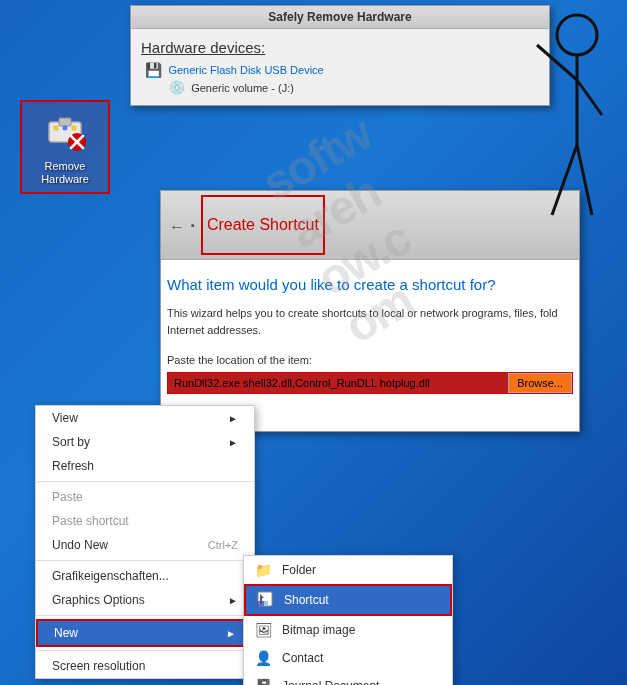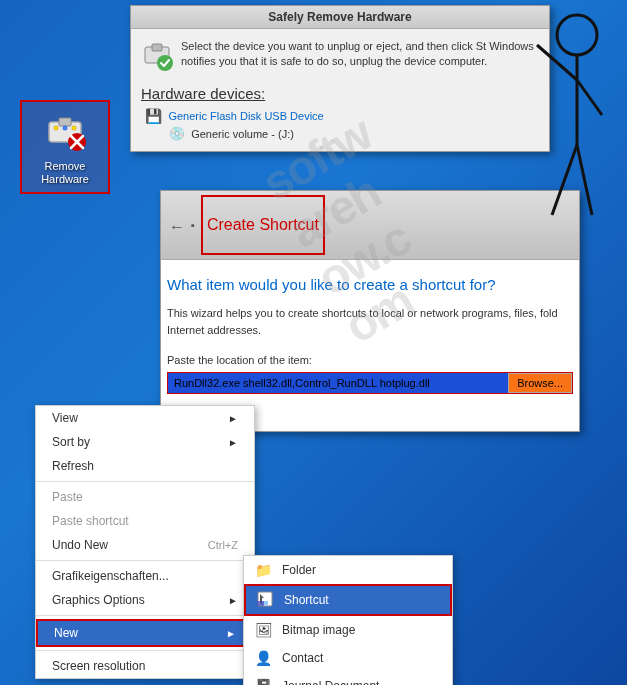--- a/index.html
+++ b/index.html
@@ -168,21 +168,21 @@
       display: flex;
       align-items: center;
       border: 1px solid #cc0000;
     }
     .wizard-input {
       flex: 1;
       border: none;
       padding: 4px 6px;
       font-size: 11px;
       outline: none;
-      background: #1d4ed8;
+      background: #b91c1c;
     }
 
     
     .context-menu {
       position: absolute;
       top: 405px;
       left: 35px;
       background: white;
       border: 1px solid #ccc;
       box-shadow: 2px 2px 8px rgba(0,0,0,0.3);
@@ -299,31 +299,20 @@
       </svg>
     </div>
     <div class="icon-label">Remove Hardware</div>
   </div>
 
   <div class="safely-remove-dialog">
     <div class="dialog-titlebar">
       <span>Safely Remove Hardware</span>
     </div>
     <div class="dialog-content">
-      <div class="dialog-header-row">
-        <div class="dialog-icon">
-          <svg width="32" height="32" viewBox="0 0 32 32">
-            <rect x="4" y="8" width="24" height="16" rx="2" fill="#e0e0e0" stroke="#888" stroke-width="1"></rect>
-            <rect x="11" y="5" width="10" height="7" rx="1" fill="#bbb" stroke="#777" stroke-width="0.8"></rect>
-            <circle cx="24" cy="24" r="8" fill="#4caf50"></circle>
-            <path d="M20 24 L23 27 L28 21" stroke="white" stroke-width="2" fill="none" stroke-linecap="round" stroke-linejoin="round"></path>
-          </svg>
-        </div>
-        <div class="dialog-text">Select the device you want to unplug or eject, and then click St Windows notifies you that it is safe to do so, unplug the device computer.</div>
-      </div>
       <div class="hardware-label">Hardware devices:</div>
       <div class="hardware-item">
         <span class="hardware-item-icon">💾</span>
         <span class="hardware-item-blue">Generic Flash Disk USB Device</span>
       </div>
       <div class="hardware-item-sub">
         <span style="margin-right:6px; font-size:13px;">💿</span>
         <span>Generic volume - (J:)</span>
       </div>
     </div>

